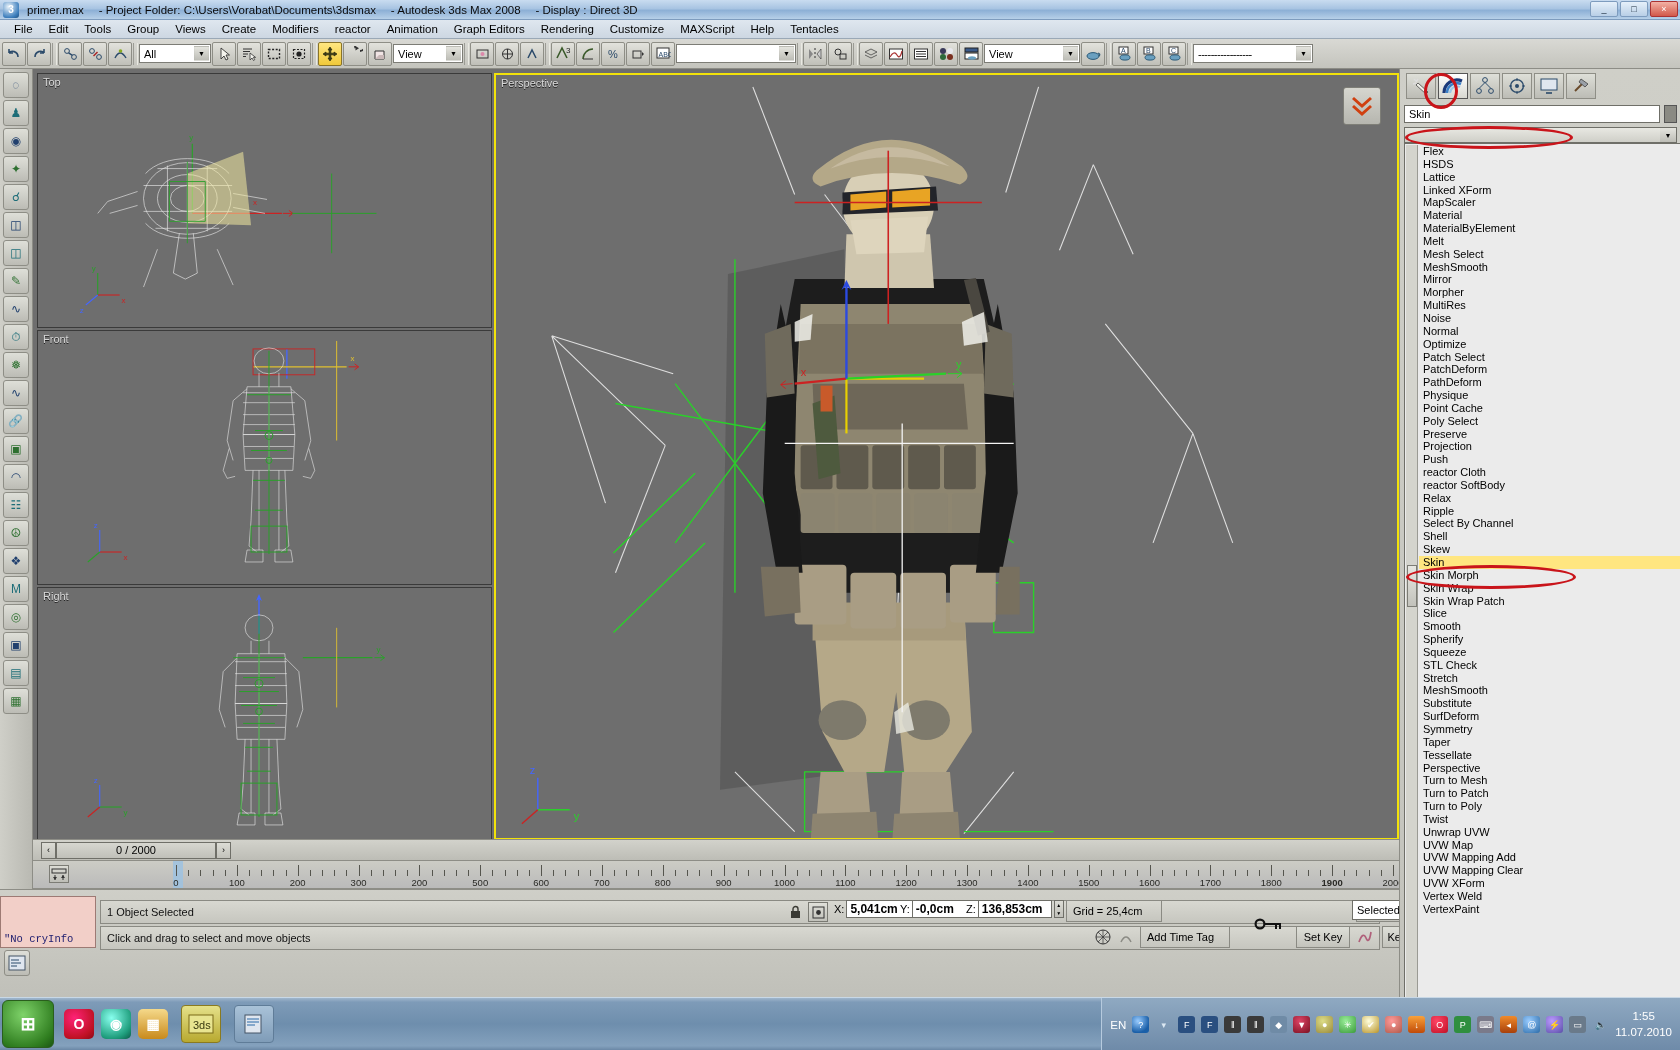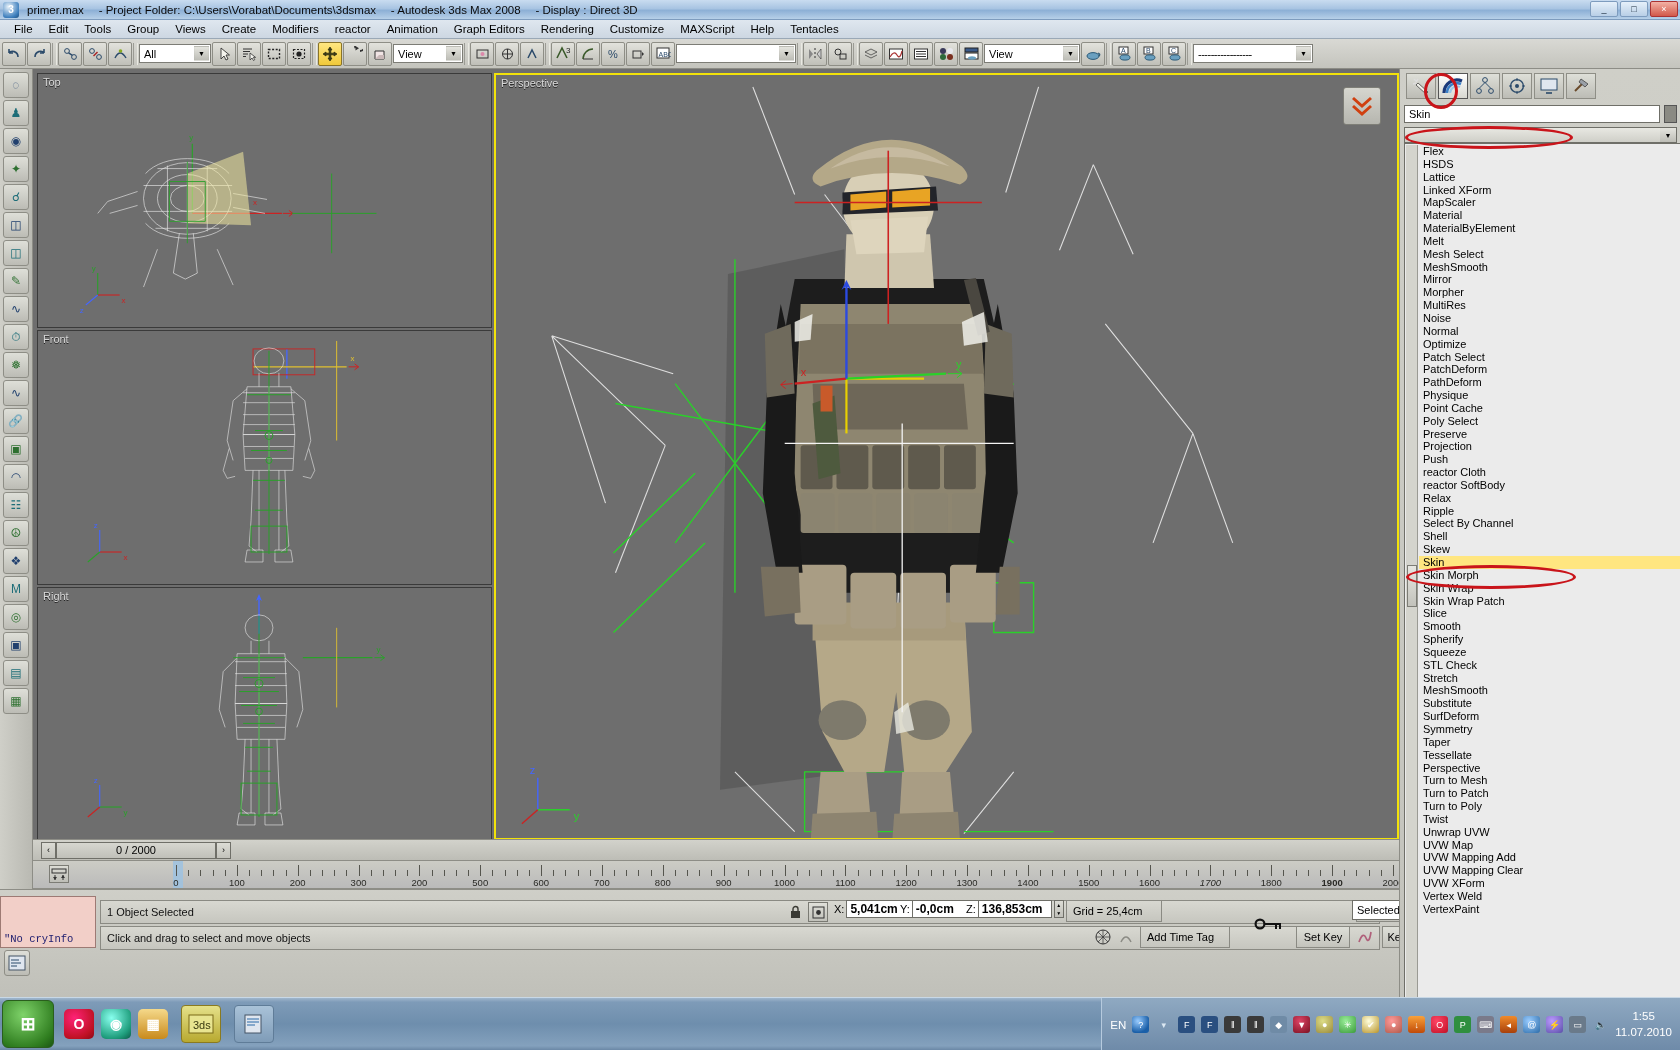--- a/index.html
+++ b/index.html
@@ -988,21 +988,21 @@
         <div class="tick" style="left: 1080.09px; height: 6px;"></div>
         <div class="tick" style="left: 1092.26px; height: 6px;"></div>
         <div class="tick" style="left: 1104.43px; height: 6px;"></div>
         <div class="tick" style="left: 1116.6px; height: 11px;"></div>
         <div class="ticklbl" style="left: 1116.6px;">1600</div>
         <div class="tick" style="left: 1128.77px; height: 6px;"></div>
         <div class="tick" style="left: 1140.94px; height: 6px;"></div>
         <div class="tick" style="left: 1153.11px; height: 6px;"></div>
         <div class="tick" style="left: 1165.28px; height: 6px;"></div>
         <div class="tick" style="left: 1177.45px; height: 11px;"></div>
-        <div class="ticklbl" style="left: 1177.45px; font-style: italic;">1700</div>
+        <div class="ticklbl" style="left: 1177.45px;">1700</div>
         <div class="tick" style="left: 1189.62px; height: 6px;"></div>
         <div class="tick" style="left: 1201.79px; height: 6px;"></div>
         <div class="tick" style="left: 1213.96px; height: 6px;"></div>
         <div class="tick" style="left: 1226.13px; height: 6px;"></div>
         <div class="tick" style="left: 1238.3px; height: 11px;"></div>
         <div class="ticklbl" style="left: 1238.3px;">1800</div>
         <div class="tick" style="left: 1250.47px; height: 6px;"></div>
         <div class="tick" style="left: 1262.64px; height: 6px;"></div>
         <div class="tick" style="left: 1274.81px; height: 6px;"></div>
         <div class="tick" style="left: 1286.98px; height: 6px;"></div>

